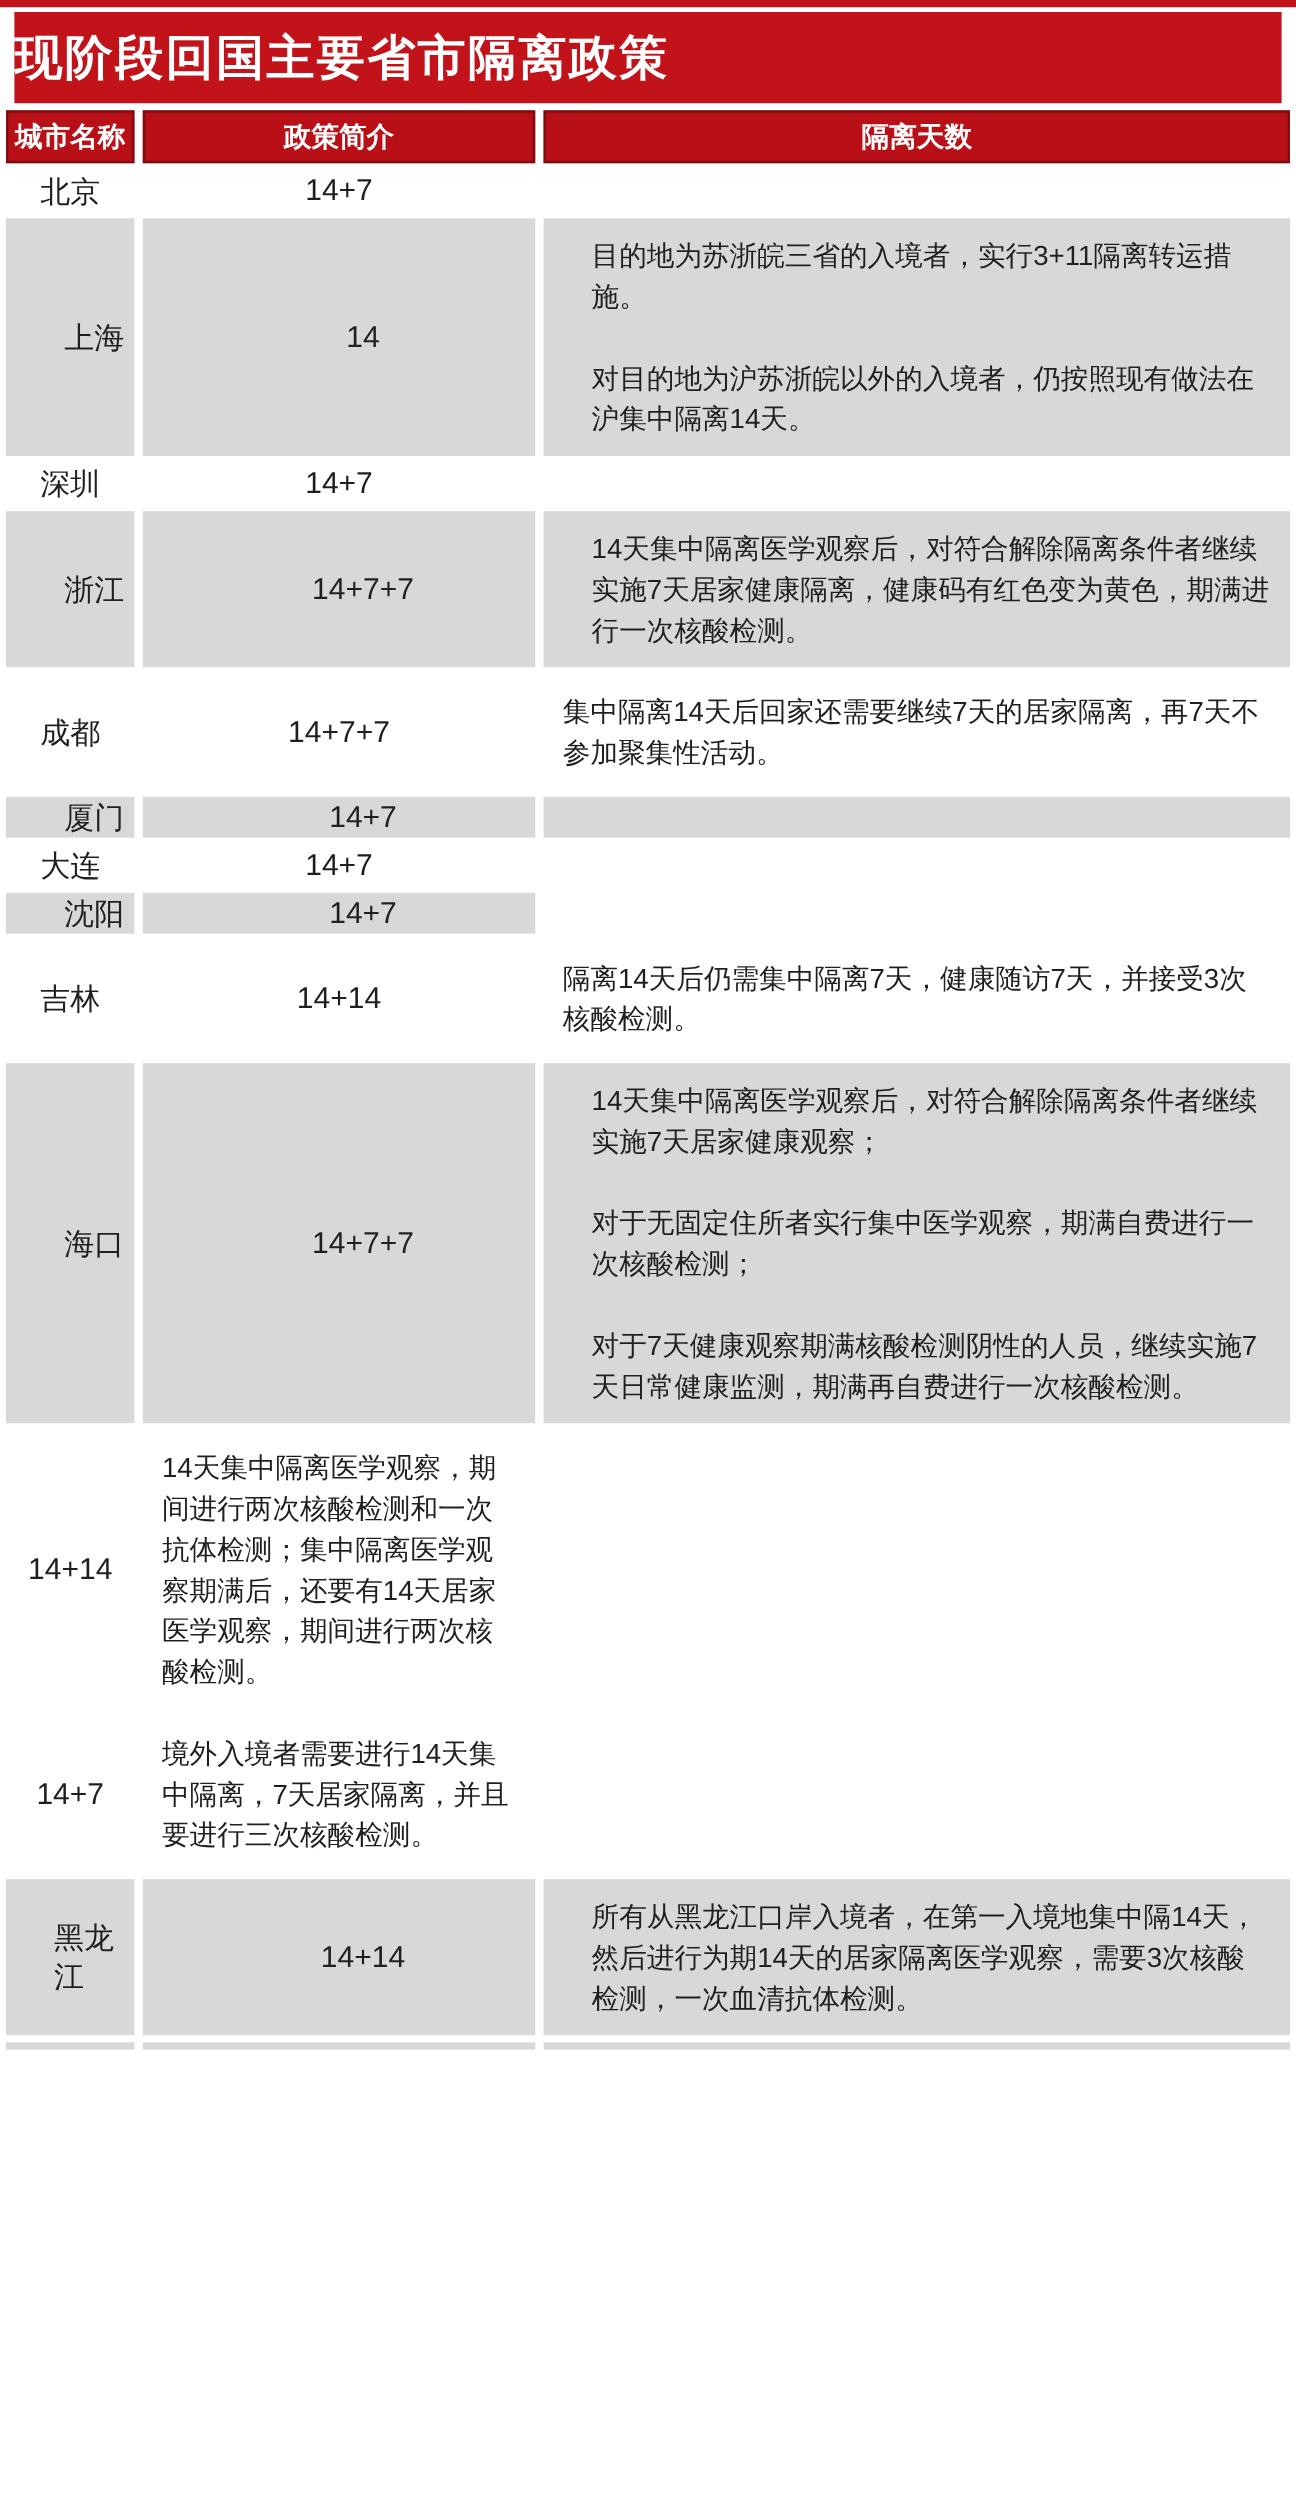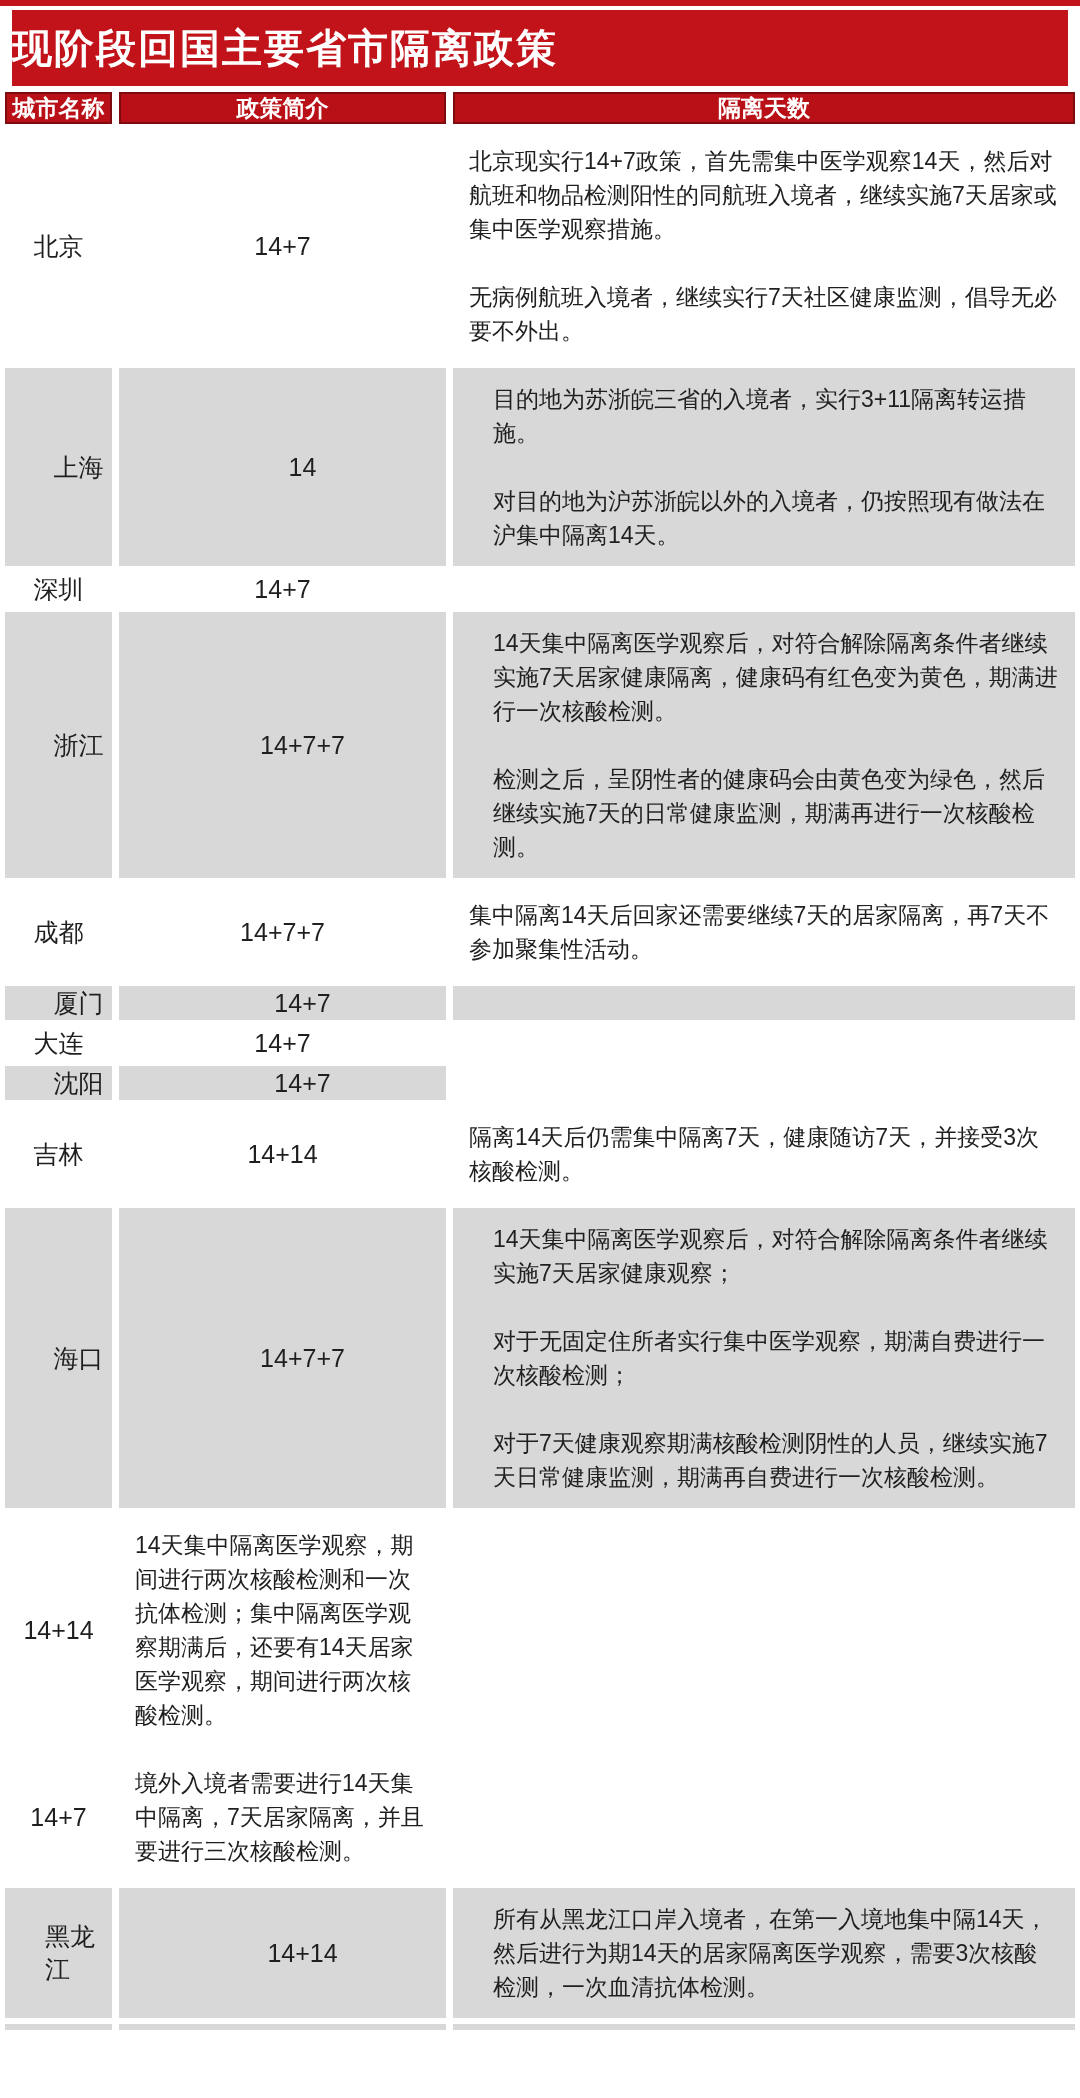--- a/index.html
+++ b/index.html
@@ -43,21 +43,21 @@
     grid-template-columns: 107px 327px 1fr;
     column-gap: 7px;
     margin-bottom: 6px;
   }
   .header-row .th {
     background: var(--header-bg);
     border: 2px solid var(--header-border);
     color: #ffffff;
     font-weight: bold;
     font-size: 23px;
-    height: 32px;
+    height: 44px;
     display: flex;
     align-items: center;
     justify-content: center;
   }
   .cell {
     min-height: 34px;
     display: flex;
     align-items: center;
     justify-content: center;
     font-size: 25px;
@@ -91,24 +91,20 @@
   <div class="grid-row header-row">
     <div class="th">城市名称</div>
     <div class="th">政策简介</div>
     <div class="th">隔离天数</div>
   </div>
 
   <div>
   <div class="grid-row body-row">
     <div class="cell city">北京</div>
     <div class="cell days">14+7</div>
-    <div class="cell policy">
-          <div class="para">北京现实行14+7政策，首先需集中医学观察14天，然后对航班和物品检测阳性的同航班入境者，继续实施7天居家或集中医学观察措施。</div>
-          <div class="para">无病例航班入境者，继续实行7天社区健康监测，倡导无必要不外出。</div>
-        </div>
   </div>
 
   <div class="grid-row body-row gray">
     <div class="cell city">上海</div>
     <div class="cell days">14</div>
     <div class="cell policy">
           <div class="para">目的地为苏浙皖三省的入境者，实行3+11隔离转运措施。</div>
           <div class="para">对目的地为沪苏浙皖以外的入境者，仍按照现有做法在沪集中隔离14天。</div>
         </div>
   </div>
@@ -117,21 +113,20 @@
     <div class="cell city">深圳</div>
     <div class="cell days">14+7</div>
     <div class="cell policy"></div>
   </div>
 
   <div class="grid-row body-row gray">
     <div class="cell city">浙江</div>
     <div class="cell days">14+7+7</div>
     <div class="cell policy">
           <div class="para">14天集中隔离医学观察后，对符合解除隔离条件者继续实施7天居家健康隔离，健康码有红色变为黄色，期满进行一次核酸检测。</div>
-          <div class="para">检测之后，呈阴性者的健康码会由黄色变为绿色，然后继续实施7天的日常健康监测，期满再进行一次核酸检测。</div>
         </div>
   </div>
 
   <div class="grid-row body-row">
     <div class="cell city">成都</div>
     <div class="cell days">14+7+7</div>
     <div class="cell policy">
           <div class="para">集中隔离14天后回家还需要继续7天的居家隔离，再7天不参加聚集性活动。</div>
         </div>
   </div>

